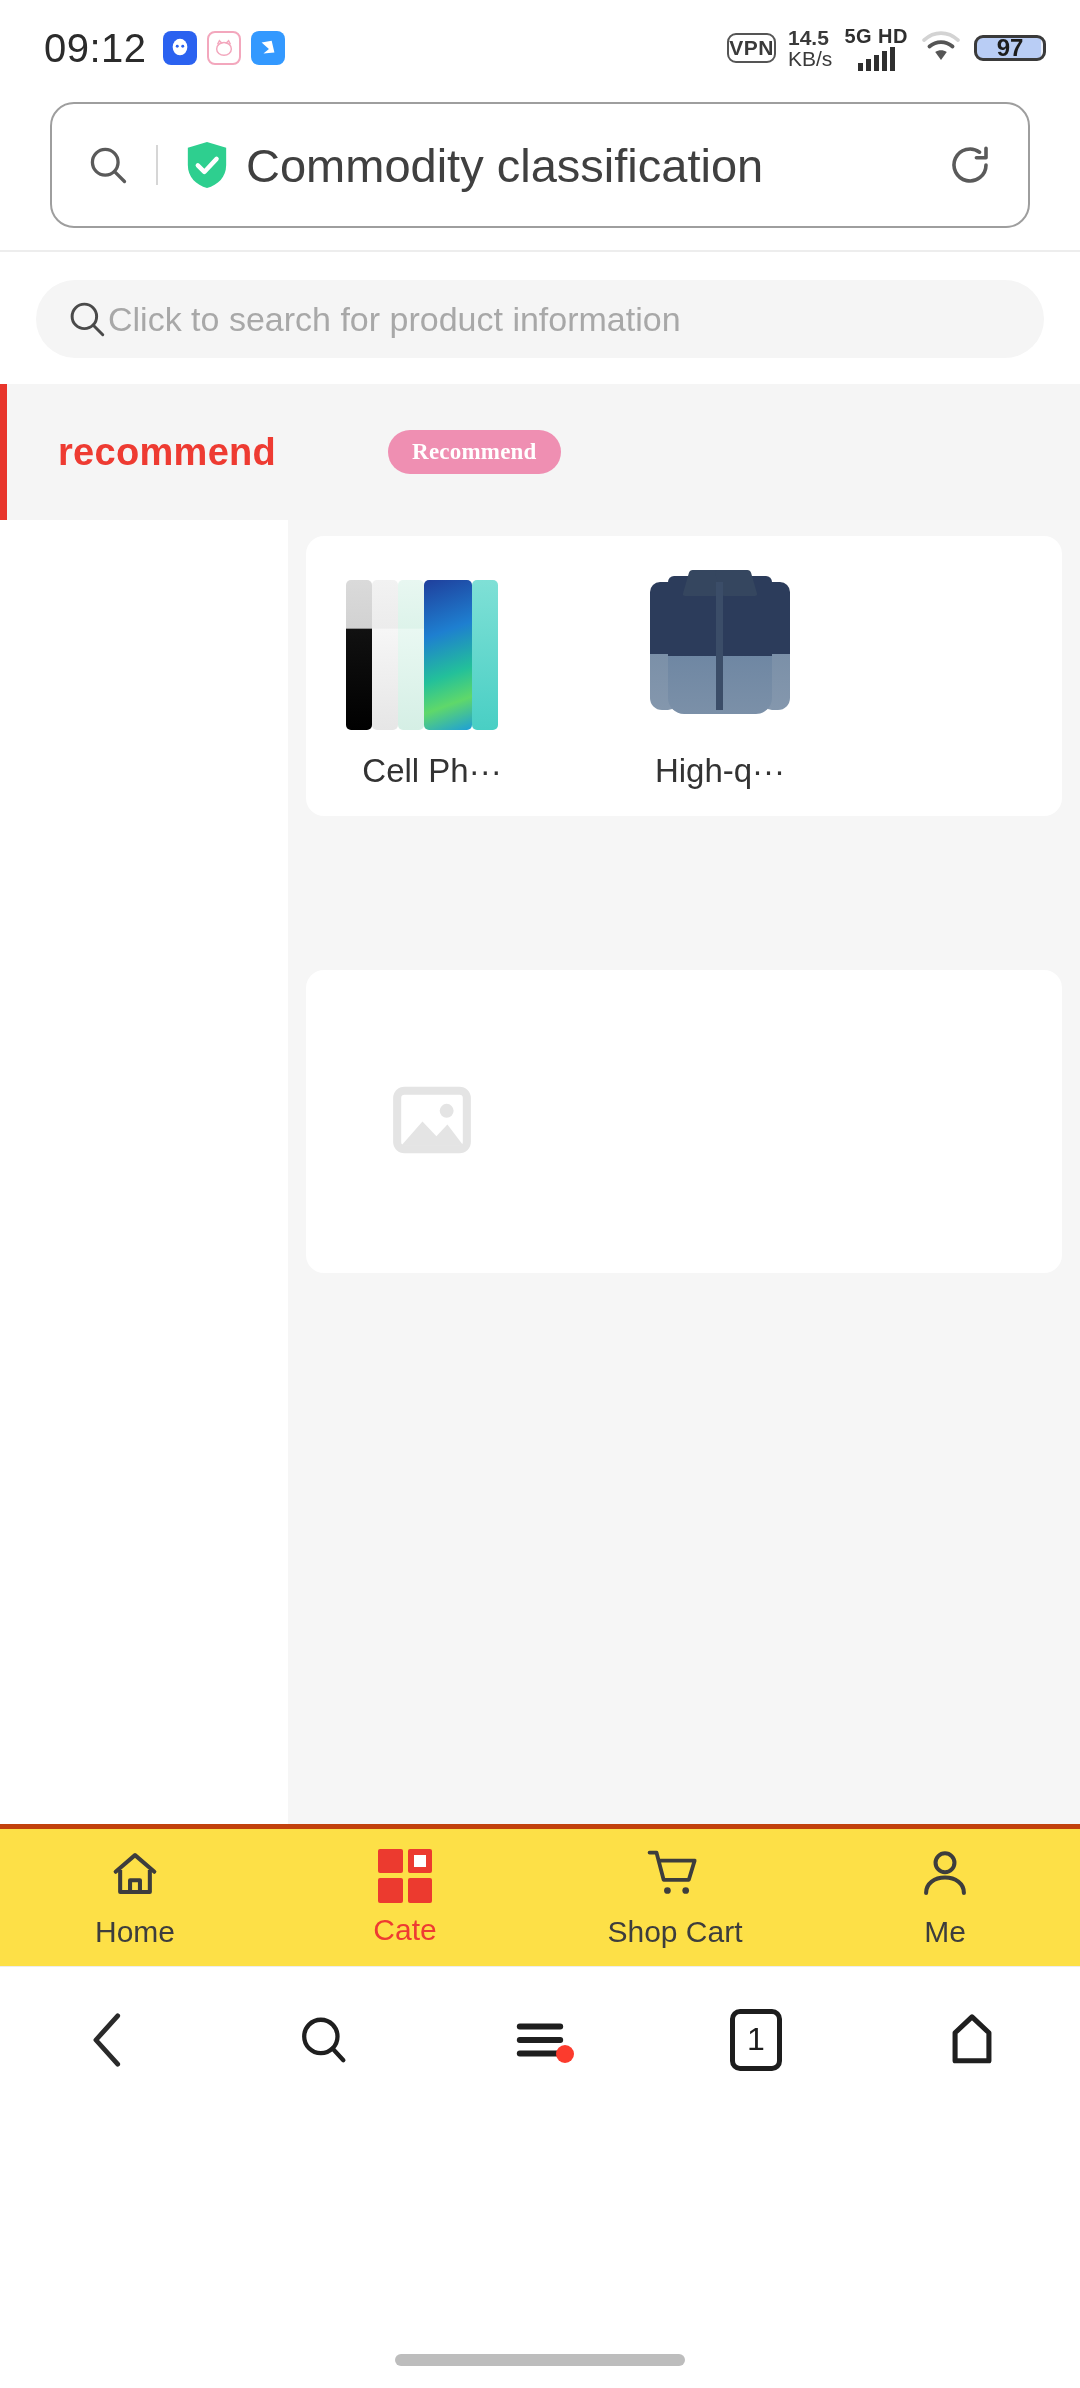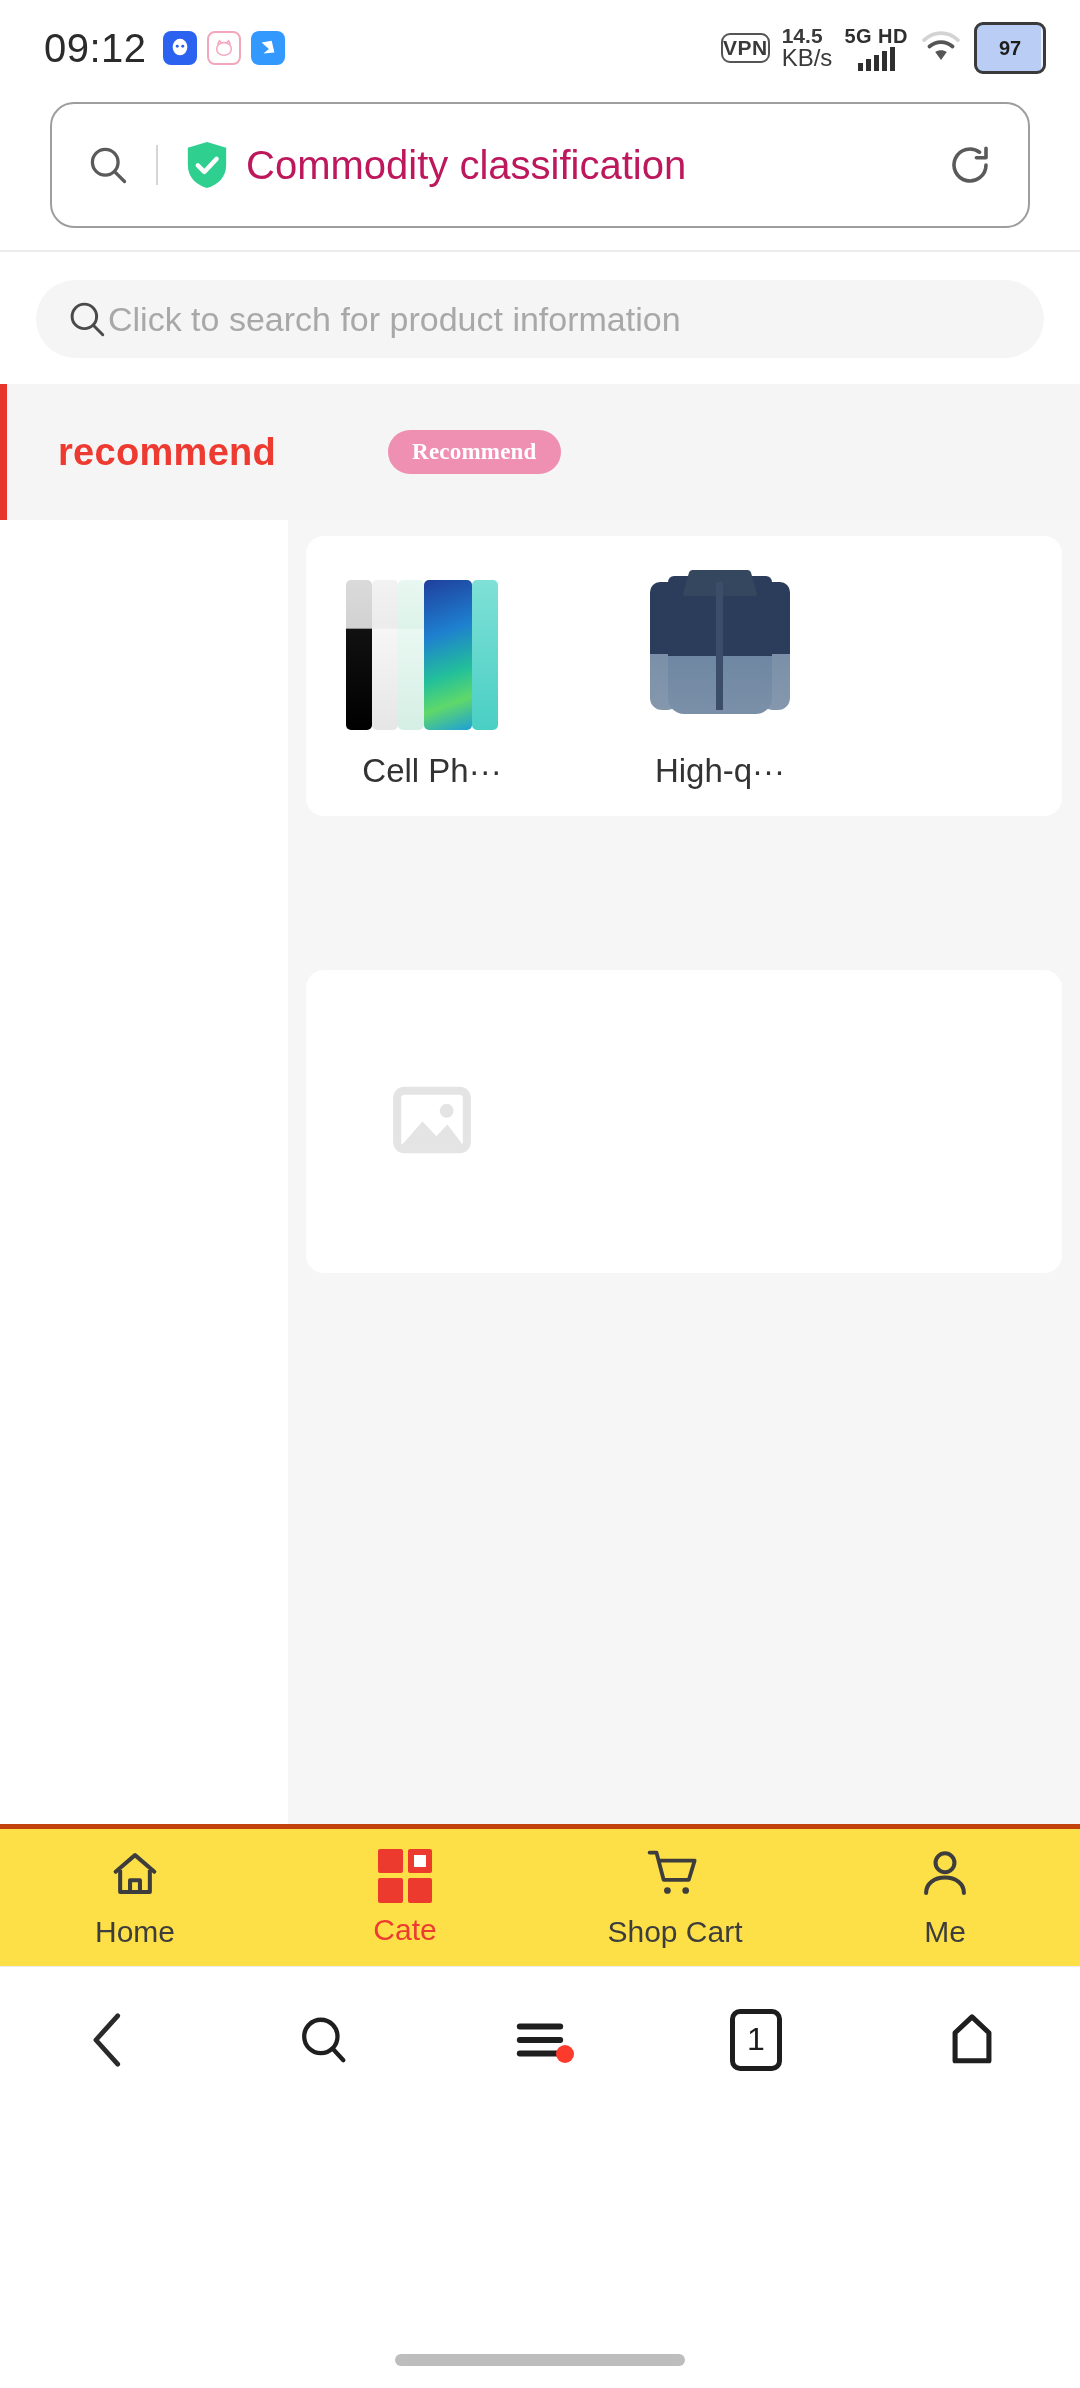--- a/index.html
+++ b/index.html
@@ -25,46 +25,46 @@
   .sb-app.qq{ background:#2b62f0; }
   .sb-app.pink{ background:#fff; border:2px solid #f3a7bd; }
   .sb-app.blue{ background:#3399ff; }
   .sb-right{ margin-left:auto; display:flex; align-items:center; gap:12px;}
   .vpn-badge{
     border:2.5px solid #555; border-radius:9px;
     font-size:21px; padding:1px 0; color:#3a3a3a; letter-spacing:.5px; font-weight:700;
   }
   .netspeed{ display:flex; flex-direction:column; align-items:flex-start; line-height:1.02; color:#3a3a3a;}
   .netspeed .v{ font-size:21px; font-weight:600;}
-  .netspeed .u{ font-size:24px;}
+  .netspeed .u{ font-size:21px;}
   .sigwrap{ display:flex; flex-direction:column; align-items:center; line-height:1;}
   .sigwrap .lbl{ font-size:20px; font-weight:800; color:#2f2f2f; letter-spacing:.5px;}
   .bars{ display:flex; align-items:flex-end; gap:3px; height:22px; margin-top:3px;}
   .bars i{ width:5px; background:#2f2f2f; display:block;}
   .bars i:nth-child(1){height:8px}.bars i:nth-child(2){height:12px}
   .bars i:nth-child(3){height:16px}.bars i:nth-child(4){height:20px}.bars i:nth-child(5){height:24px}
   .batt{
-    width:72px;height:52px;border:3px solid #3a3a3a;border-radius:9px;
+    width:72px;height:26px;border:3px solid #3a3a3a;border-radius:9px;
     display:flex;align-items:center;justify-content:center;
     background:linear-gradient(to right,#b9cdf5 0%,#b9cdf5 97%,#e8eefb 97%);
-    font-size:20px;font-weight:700;color:#1d1d1d;
+    font-size:24px;font-weight:700;color:#1d1d1d;
   }
 
   
   .urlbar-wrap{ padding:6px 50px 22px 50px; background:#fff;}
   .urlbar{
     height:126px; border:2px solid #9e9e9e; border-radius:24px;
     display:flex; align-items:center; padding:0 34px;
   }
   .url-search-ic{ width:44px;height:44px; flex:none;}
   .url-div{ width:2px;height:40px;background:#d6d6d6;margin:0 26px;}
   .shield{
     width:46px;height:50px;flex:none;display:flex;align-items:center;justify-content:center;
   }
-  .url-title{ font-size:40px; color:#be185d; margin-left:16px; white-space:nowrap;}
+  .url-title{ font-size:47px; color:#404040; margin-left:16px; white-space:nowrap;}
   .url-reload{ margin-left:auto; width:48px;height:48px;}
 
   
   .page-top-sep{ height:2px; background:#ededed; width:100%;}
   .searchrow{ background:#fff; padding:28px 36px 26px 36px;}
   .searchpill{
     height:78px;background:#f5f5f5;border-radius:39px;
     display:flex;align-items:center;padding:0 30px;
   }
   .searchpill .ic{ width:42px;height:42px;flex:none;}

